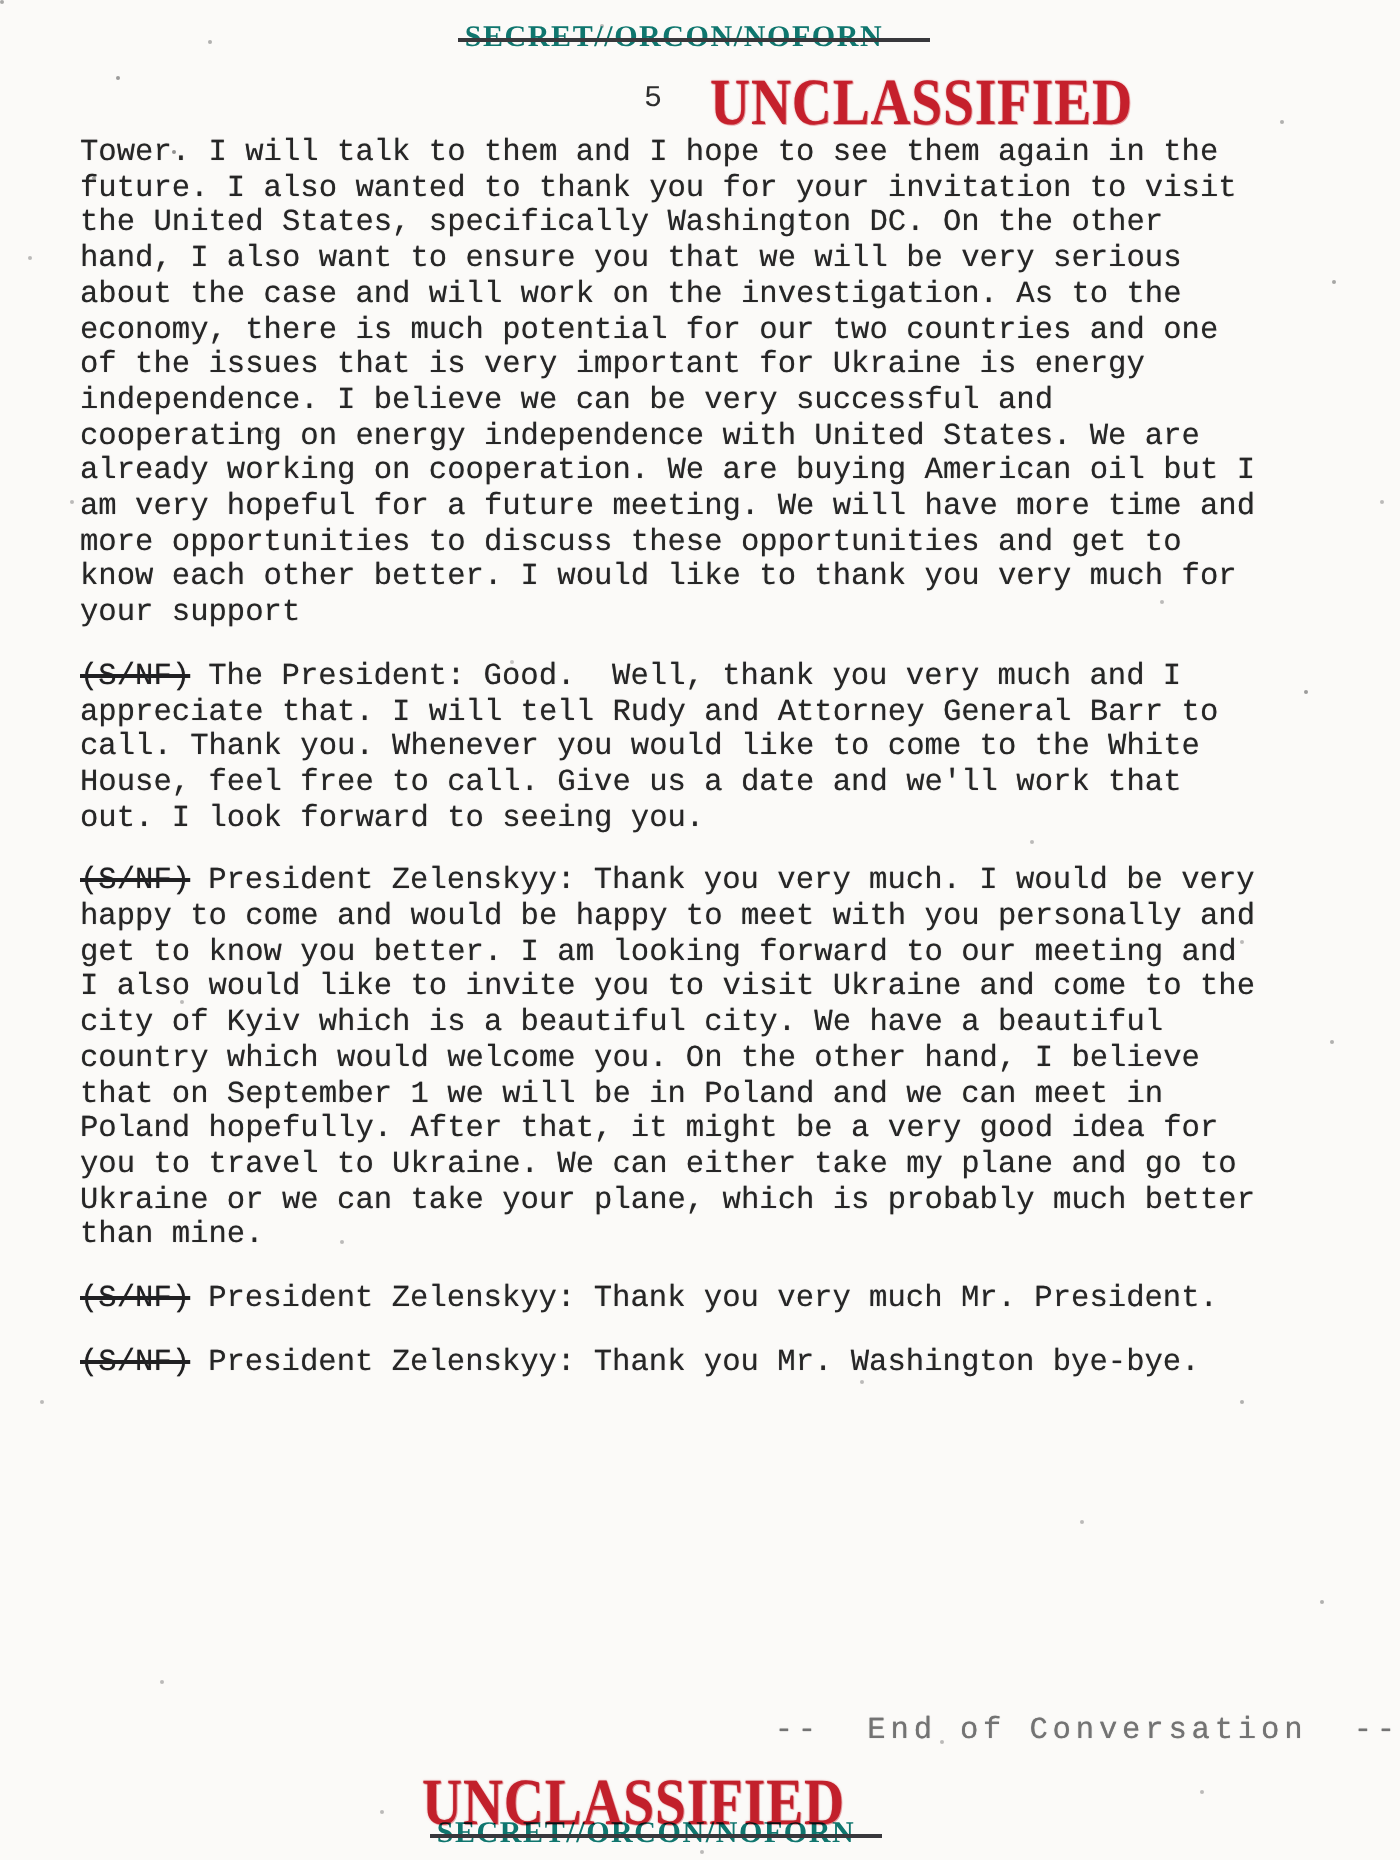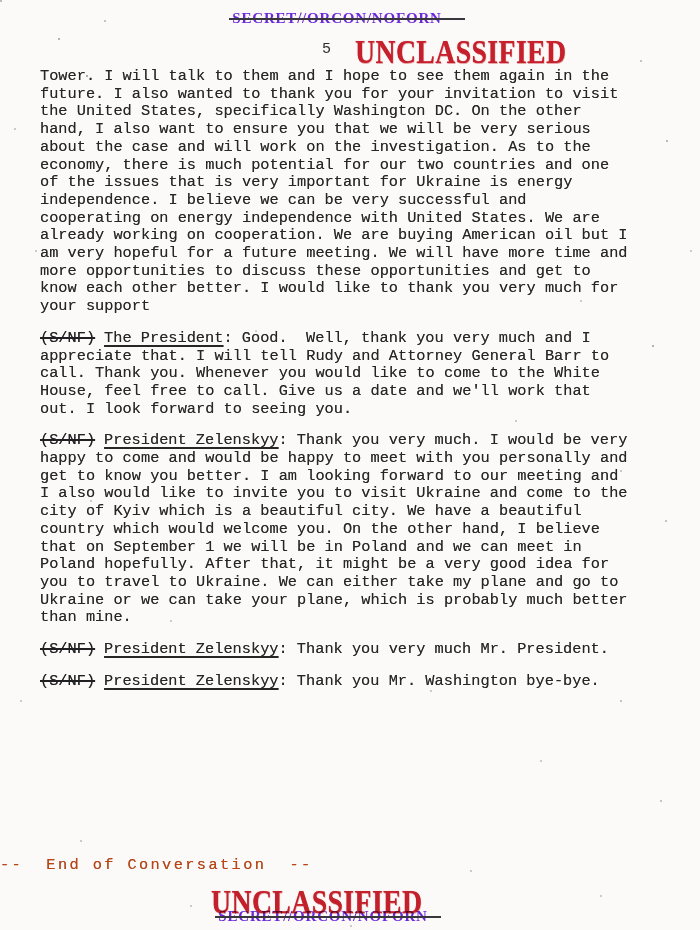--- a/index.html
+++ b/index.html
@@ -33,21 +33,21 @@
       35px 250px rgba(40,40,40,.3), 20px 700px rgba(40,40,40,.3), 690px 250px rgba(40,40,40,.3);
   }
   
   .secret-top{
     position:absolute;top:10px;left:0;width:700px;text-align:center;
     transform:translateX(-13px);
   }
   .secret-top .striketext, .secret-bottom .striketext{
     position:relative;display:inline-block;
     font-family:"Liberation Serif","DejaVu Serif",serif;
-    font-weight:700;font-size:15px;letter-spacing:.8px;color:#6d28d9;
+    font-weight:700;font-size:15px;letter-spacing:.8px;color:#0f766e;
   }
   .striketext::before{
     content:"";position:absolute;left:-3px;top:46%;height:2.4px;background:#38383c;
     width:calc(100% + 16px);
   }
   .secret-top .striketext::before{width:calc(100% + 26px);}
   
   .page-number{
     position:absolute;top:41px;left:322px;
     font-size:15px;color:#2e2e2e;
@@ -79,29 +79,28 @@
   }
   .para{margin:0 0 14px 0;white-space:pre-wrap;}
   .marking{
     text-decoration:line-through;
     text-decoration-thickness:2.2px;
     color:#202022;
     margin-top:40px;
   }
   .marking:not(:empty){margin-right:9px;}
   .speaker{
-    text-decoration:underline;
     text-decoration-thickness:1.6px;
     text-underline-offset:2.5px;
     text-align:right;
   }
   
   .end-line{
-    position:absolute;top:856px;left:0;width:700px;text-align:left;
-    font-size:15.3px;letter-spacing:2.4px;color:#c2410c;white-space:pre;
+    position:absolute;top:856px;left:0;width:700px;text-align:right;
+    font-size:15.3px;letter-spacing:2.4px;color:#737373;white-space:pre;
     text-shadow:0 0 .4px rgba(20,20,20,.5);
   }
   
   .secret-bottom{
     position:absolute;top:908px;left:0;width:700px;text-align:center;
     transform:translateX(-27px);
     z-index:2;
   }
 </style>
 </head>

